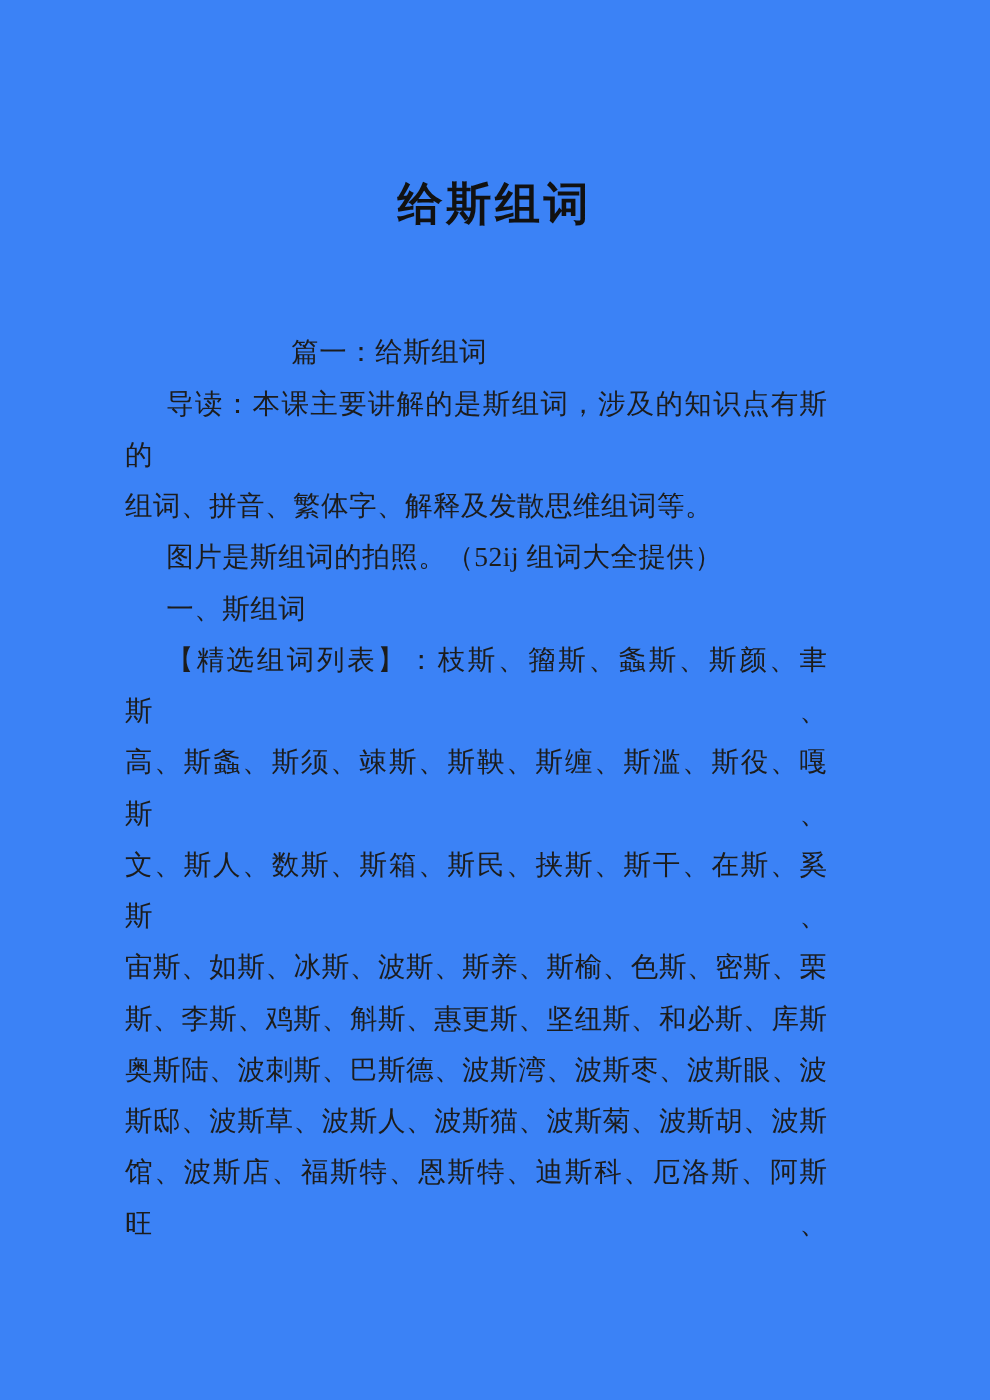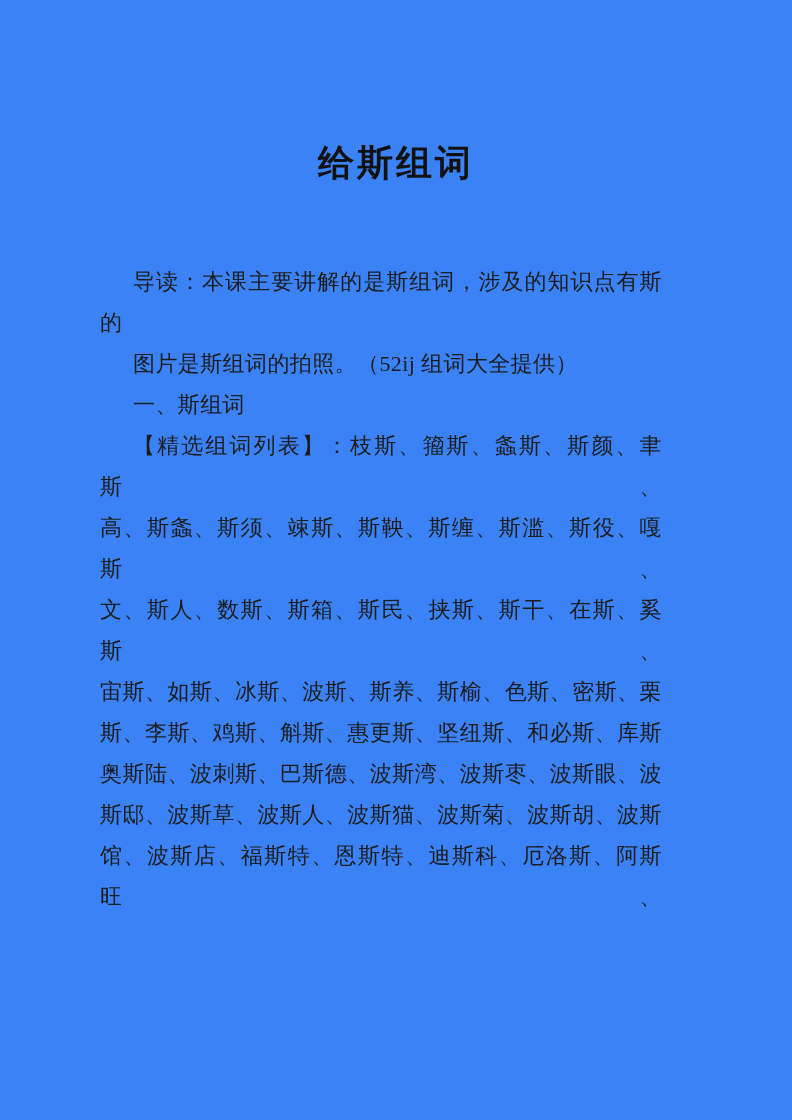--- a/index.html
+++ b/index.html
@@ -46,22 +46,24 @@
     text-align-last: justify;
   }
 </style>
 </head>
 <body>
 
 <div class="page">
   <h1 class="doc-title">给斯组词</h1>
 
   <div class="content">
+    <p class="ln part">篇一：给斯组词</p>
 
     <p class="ln indent fill">导读：本课主要讲解的是斯组词，涉及的知识点有斯的</p>
+    <p class="ln wrapok">组词、拼音、繁体字、解释及发散思维组词等。</p>
     <p class="ln indent">图片是斯组词的拍照。（52ij 组词大全提供）</p>
     <p class="ln indent">一、斯组词</p>
     <p class="ln indent fill">【精选组词列表】：枝斯、籀斯、螽斯、斯颜、聿斯、</p>
     <p class="ln fill">高、斯螽、斯须、竦斯、斯鞅、斯缠、斯滥、斯役、嘎斯、</p>
     <p class="ln fill">文、斯人、数斯、斯箱、斯民、挟斯、斯干、在斯、奚斯、</p>
     <p class="ln fill">宙斯、如斯、冰斯、波斯、斯养、斯榆、色斯、密斯、栗</p>
     <p class="ln fill">斯、李斯、鸡斯、斛斯、惠更斯、坚纽斯、和必斯、库斯</p>
     <p class="ln fill">奥斯陆、波刺斯、巴斯德、波斯湾、波斯枣、波斯眼、波</p>
     <p class="ln fill">斯邸、波斯草、波斯人、波斯猫、波斯菊、波斯胡、波斯</p>
     <p class="ln fill">馆、波斯店、福斯特、恩斯特、迪斯科、厄洛斯、阿斯旺、</p>

